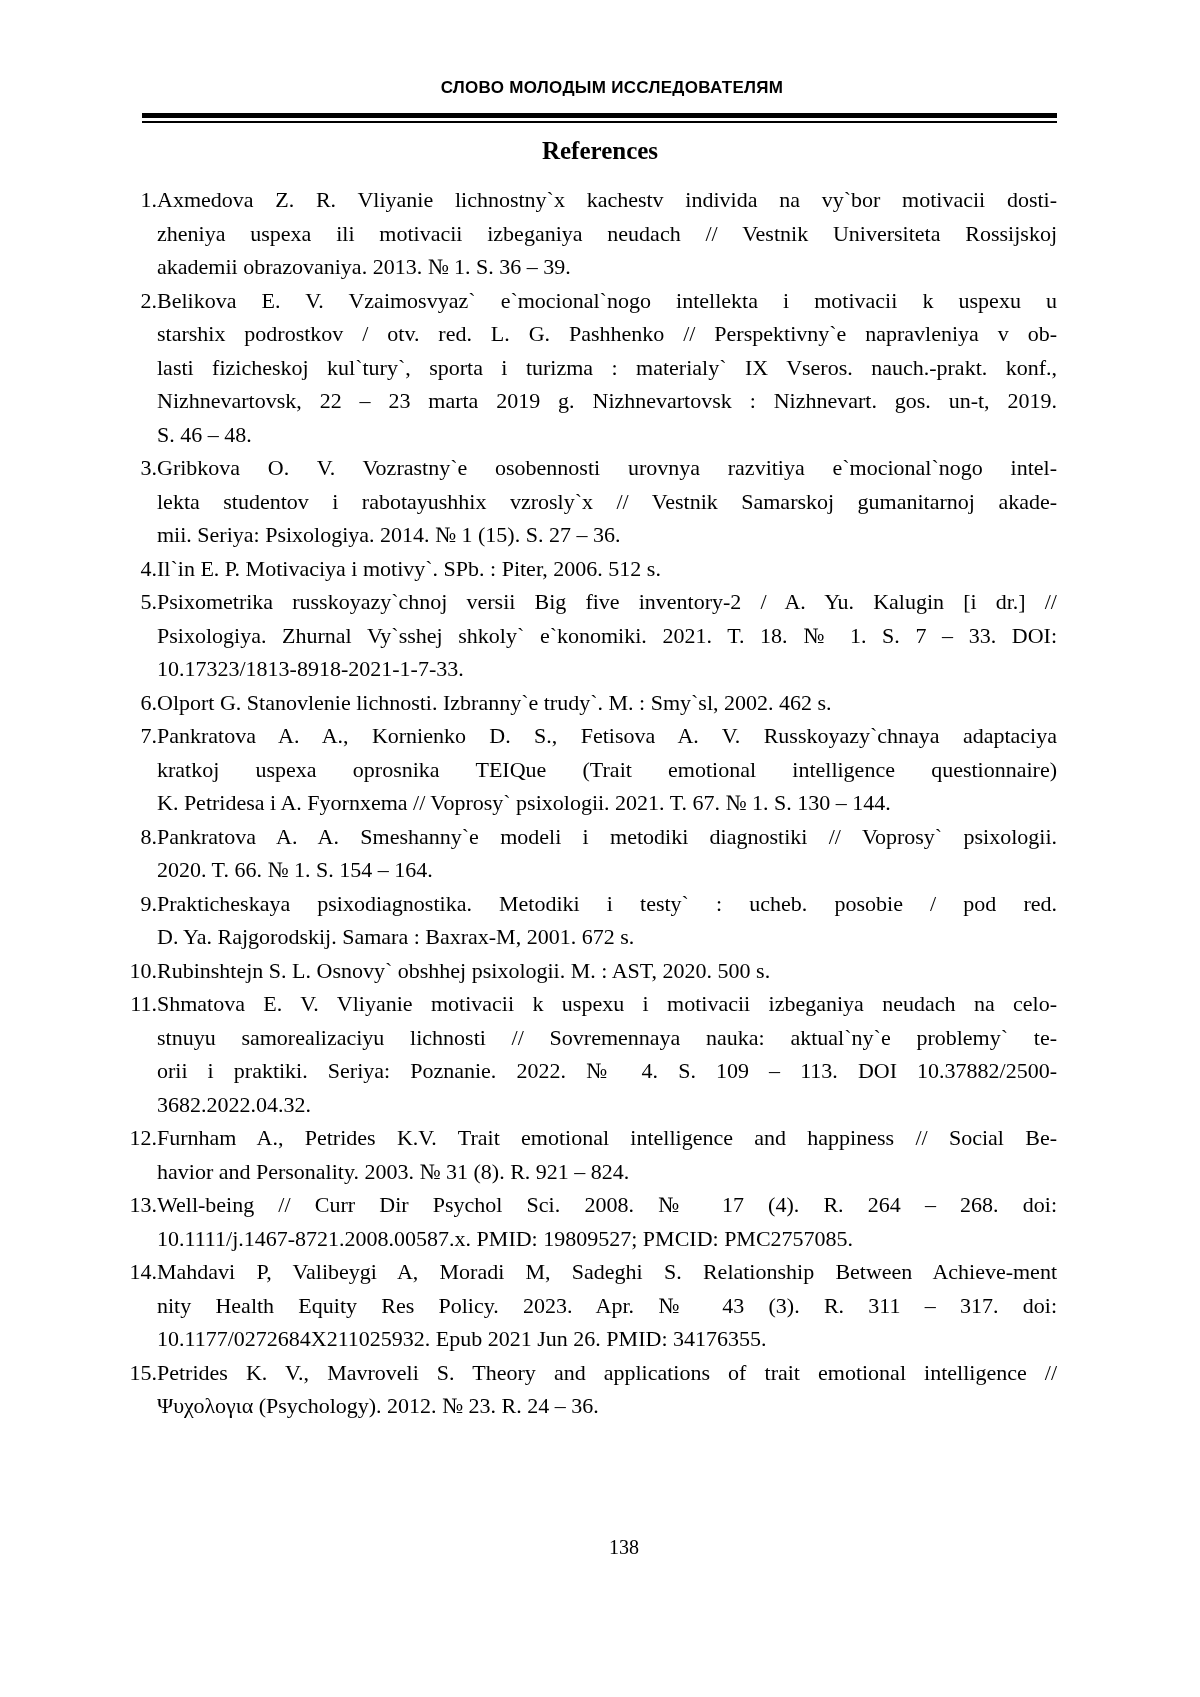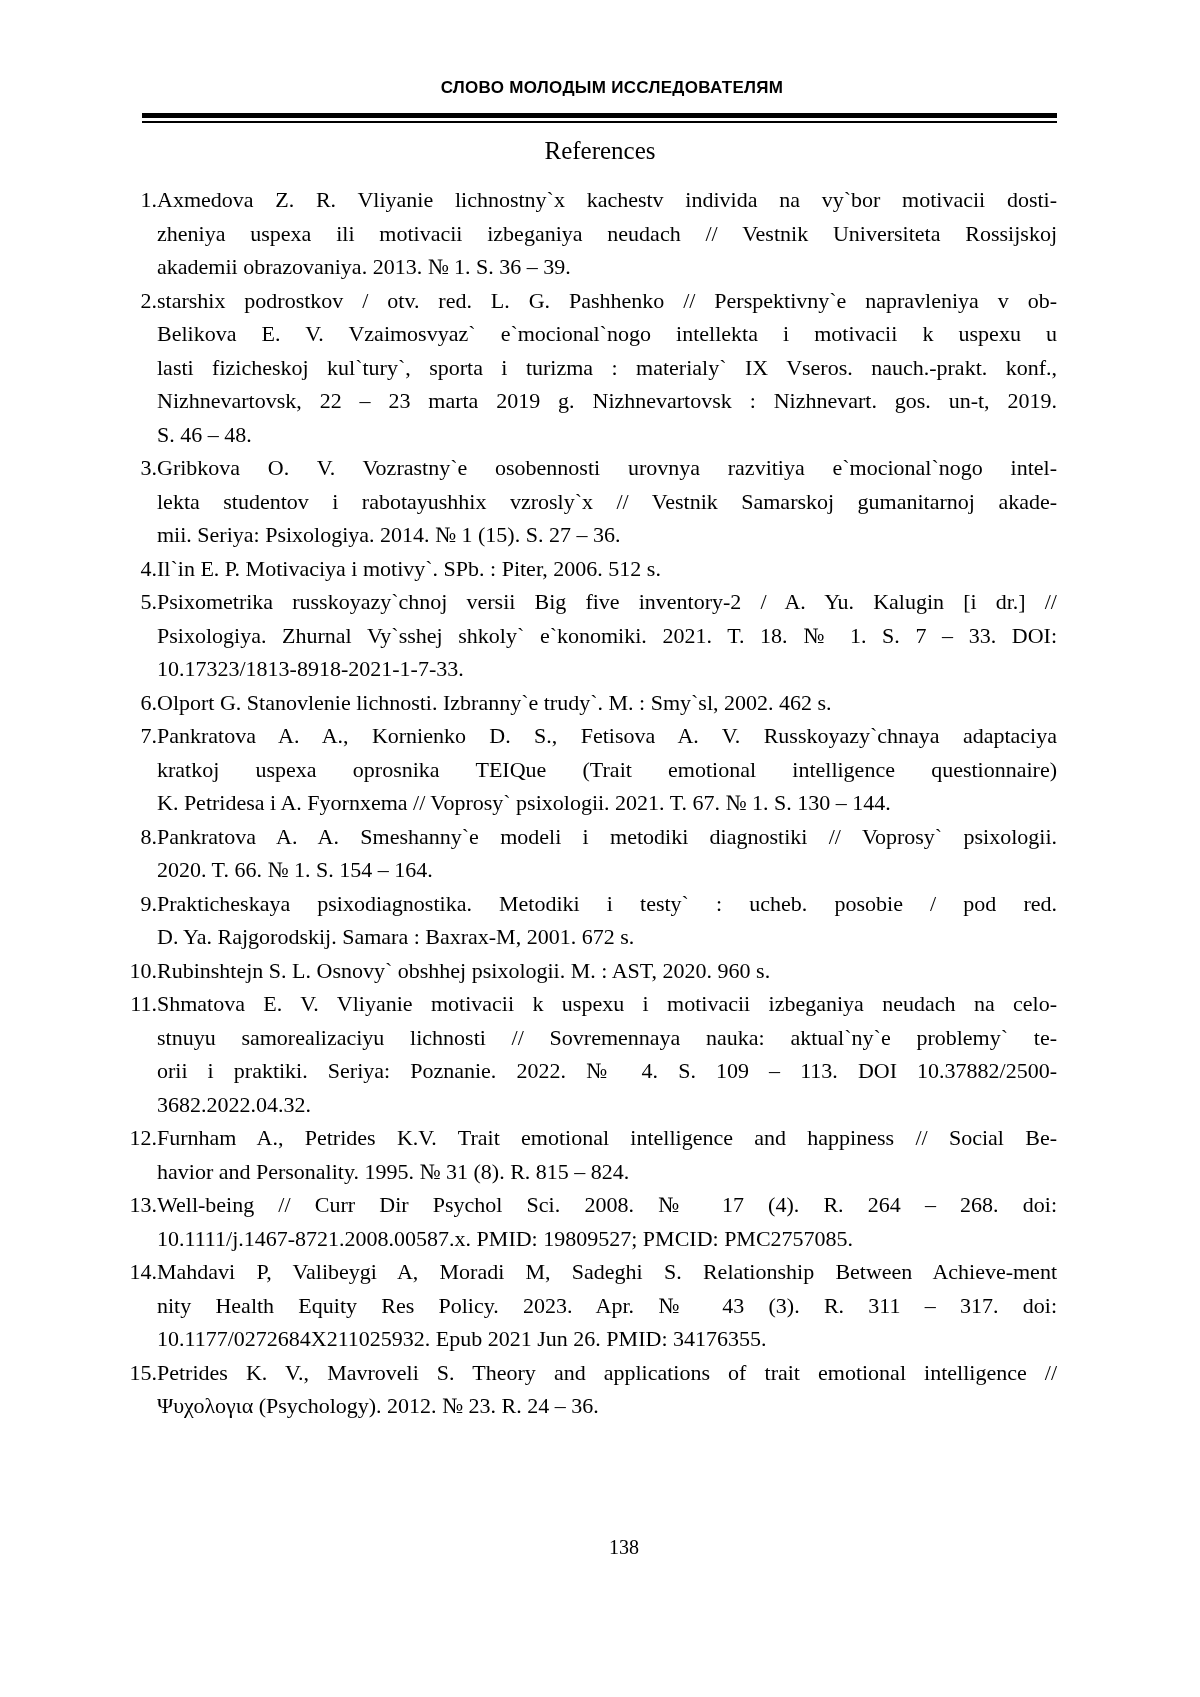--- a/index.html
+++ b/index.html
@@ -17,21 +17,21 @@
     font-family:"Liberation Sans", sans-serif;
     font-weight:700; font-size:17px; letter-spacing:0.3px;padding-left:24px;
   }
   .rule { position:absolute; top:113px; left:142px; width:915px; }
   .rule-thick { height:5px; background:#000; }
   .rule-thin  { height:2px; background:#000; margin-top:2.5px; }
   .refs-title {
     position:absolute; top:137px; left:0; right:0;
     margin:0; text-align:center;
     font-family:"Liberation Serif", serif;
-    font-weight:400; font-size:25px;
+    font-weight:700; font-size:25px;
   }
   .refs {
     position:absolute; top:183px; left:127px; width:930px;
     margin:0; padding:0; list-style:none;
     font-family:"Liberation Serif", serif;
     font-size:22px; line-height:33.5px;
   }
   .ref-item { display:flex; }
   .ref-num  { flex:none; width:30px; text-align:right; }
   .ref-body { flex:1; min-width:0; margin-left:0; }
@@ -64,22 +64,22 @@
     <div class="ref-body">
           <div class="ref-line just">Axmedova Z. R. Vliyanie lichnostny`x kachestv individa na vy`bor motivacii dosti-</div>
           <div class="ref-line just">zheniya uspexa ili motivacii izbeganiya neudach // Vestnik Universiteta Rossijskoj</div>
           <div class="ref-line">akademii obrazovaniya. 2013. № 1. S. 36 – 39.</div>
         </div>
   </li>
 
   <li class="ref-item">
     <span class="ref-num">2.</span>
     <div class="ref-body">
+          <div class="ref-line just">Belikova E. V. Vzaimosvyaz` e`mocional`nogo intellekta i motivacii k uspexu u</div>
           <div class="ref-line just">starshix podrostkov / otv. red. L. G. Pashhenko // Perspektivny`e napravleniya v ob-</div>
-          <div class="ref-line just">Belikova E. V. Vzaimosvyaz` e`mocional`nogo intellekta i motivacii k uspexu u</div>
           <div class="ref-line just">lasti fizicheskoj kul`tury`, sporta i turizma : materialy` IX Vseros. nauch.-prakt. konf.,</div>
           <div class="ref-line just">Nizhnevartovsk, 22 – 23 marta 2019 g. Nizhnevartovsk : Nizhnevart. gos. un-t, 2019.</div>
           <div class="ref-line">S. 46 – 48.</div>
         </div>
   </li>
 
   <li class="ref-item">
     <span class="ref-num">3.</span>
     <div class="ref-body">
           <div class="ref-line just">Gribkova O. V. Vozrastny`e osobennosti urovnya razvitiya e`mocional`nogo intel-</div>
@@ -132,39 +132,39 @@
     <span class="ref-num">9.</span>
     <div class="ref-body">
           <div class="ref-line just">Prakticheskaya psixodiagnostika. Metodiki i testy` : ucheb. posobie / pod red.</div>
           <div class="ref-line">D. Ya. Rajgorodskij. Samara : Baxrax-M, 2001. 672 s.</div>
         </div>
   </li>
 
   <li class="ref-item">
     <span class="ref-num">10.</span>
     <div class="ref-body">
-          <div class="ref-line">Rubinshtejn S. L. Osnovy` obshhej psixologii. M. : AST, 2020. 960 s.</div>
+          <div class="ref-line">Rubinshtejn S. L. Osnovy` obshhej psixologii. M. : AST, 2020. 500 s.</div>
         </div>
   </li>
 
   <li class="ref-item">
     <span class="ref-num">11.</span>
     <div class="ref-body">
           <div class="ref-line just">Shmatova E. V. Vliyanie motivacii k uspexu i motivacii izbeganiya neudach na celo-</div>
           <div class="ref-line just">stnuyu samorealizaciyu lichnosti // Sovremennaya nauka: aktual`ny`e problemy` te-</div>
           <div class="ref-line just">orii i praktiki. Seriya: Poznanie. 2022. № 4. S. 109 – 113. DOI 10.37882/2500-</div>
           <div class="ref-line">3682.2022.04.32.</div>
         </div>
   </li>
 
   <li class="ref-item">
     <span class="ref-num">12.</span>
     <div class="ref-body">
           <div class="ref-line just">Furnham A., Petrides K.V. Trait emotional intelligence and happiness // Social Be-</div>
-          <div class="ref-line">havior and Personality. 1995. № 31 (8). R. 815 – 824.</div>
+          <div class="ref-line">havior and Personality. 2003. № 31 (8). R. 921 – 824.</div>
         </div>
   </li>
 
   <li class="ref-item">
     <span class="ref-num">13.</span>
     <div class="ref-body">
           <div class="ref-line just">Well-being // Curr Dir Psychol Sci. 2008. № 17 (4). R. 264 – 268. doi:</div>
           <div class="ref-line">10.1111/j.1467-8721.2008.00587.x. PMID: 19809527; PMCID: PMC2757085.</div>
         </div>
   </li>

